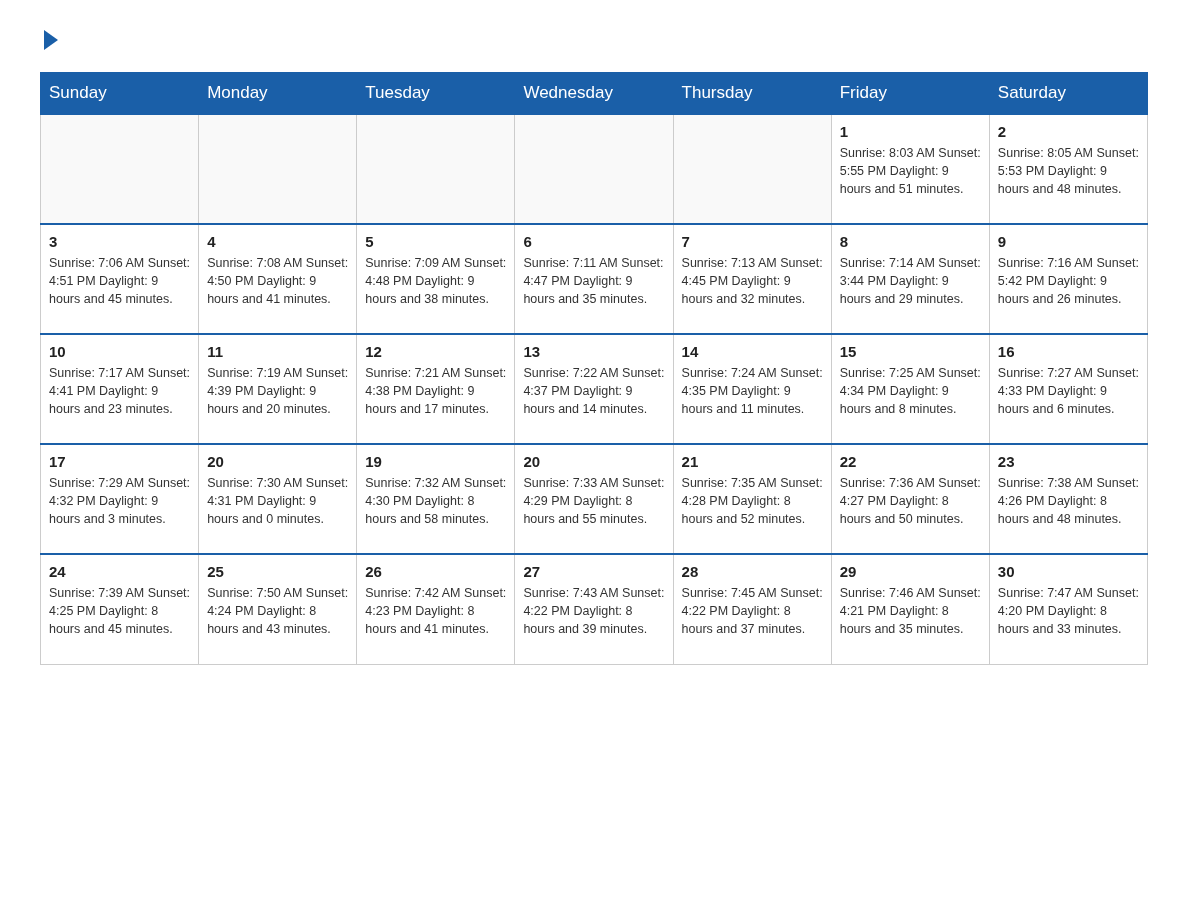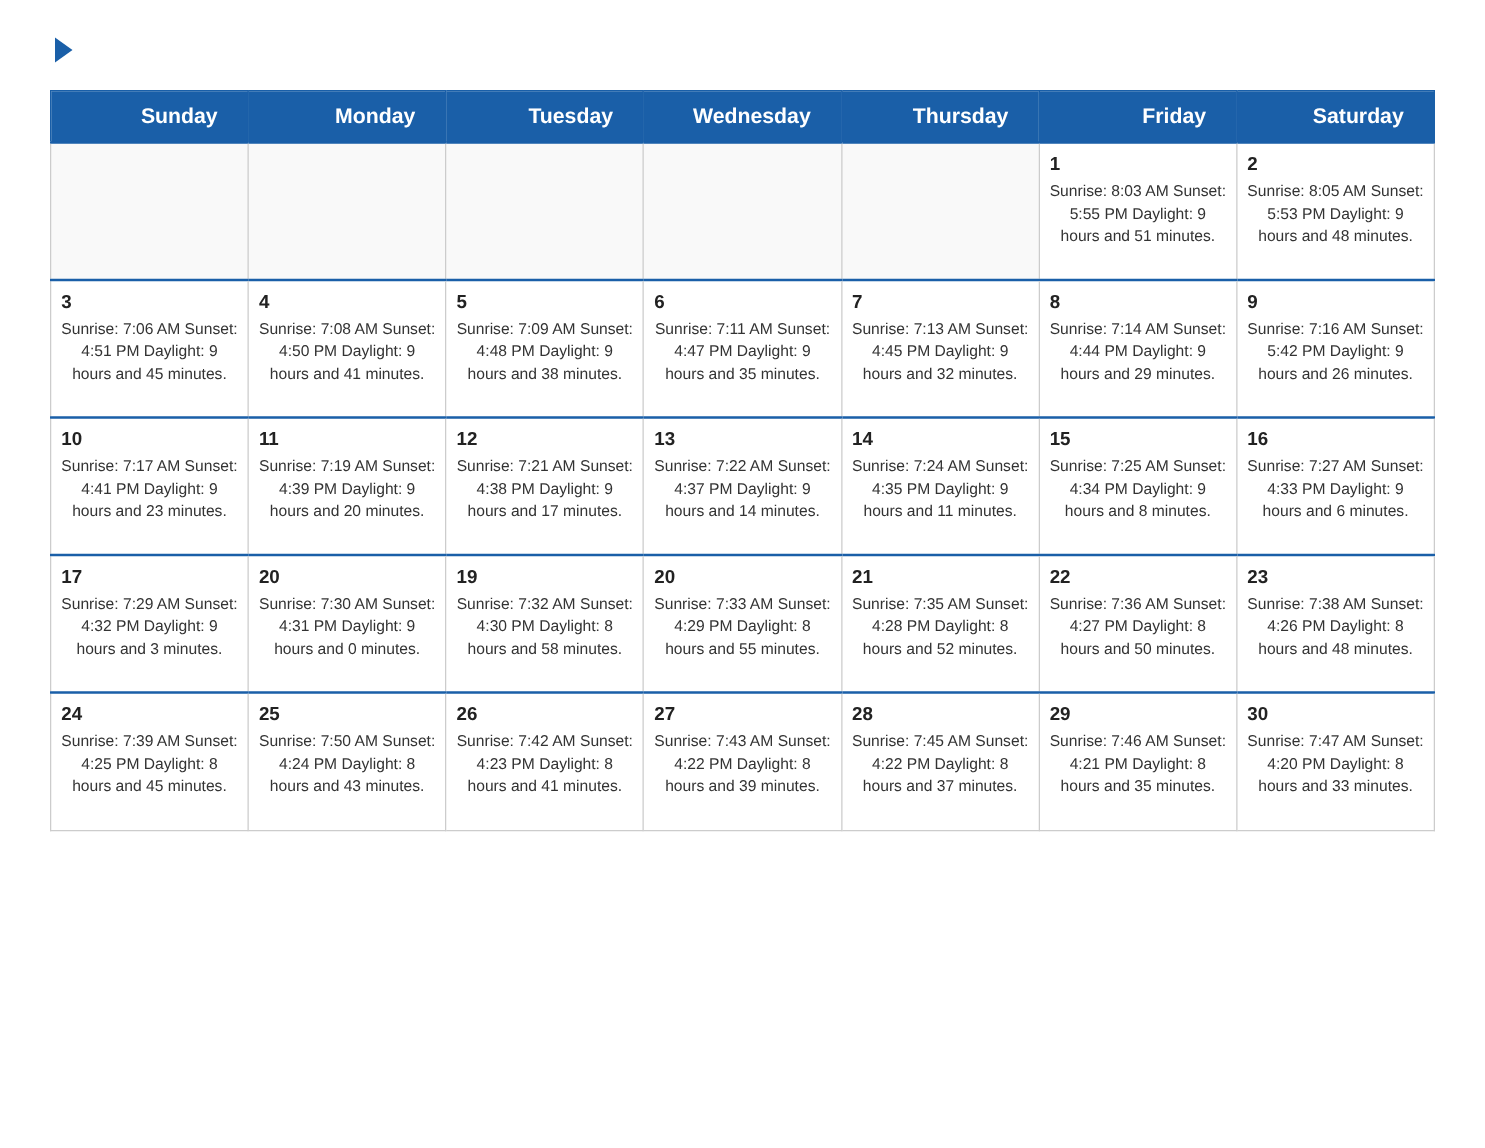--- a/index.html
+++ b/index.html
@@ -64,24 +64,24 @@
     table {
       width: 100%;
       border-collapse: collapse;
       table-layout: fixed;
     }
     thead tr {
       background-color: #1a5fa8;
       color: #fff;
     }
     thead th {
-      padding: 10px 24px;
+      padding: 10px 8px;
       font-size: 17px;
-      font-weight: 700;
-      text-align: right;
+      font-weight: 400;
+      text-align: left;
       border: 1px solid #1a5fa8;
     }
     tbody td {
       vertical-align: top;
       padding: 8px 8px 12px 8px;
       border: 1px solid #ccc;
       border-top: 2px solid #1a5fa8;
       font-size: 13px;
       color: #333;
       height: 110px;
@@ -90,21 +90,20 @@
       font-size: 15px;
       font-weight: bold;
       color: #222;
       display: block;
       margin-bottom: 4px;
     }
     .day-info {
       font-size: 12.5px;
       line-height: 1.45;
       color: #333;
-      text-align: center;
     }
     td.empty {
       background: #f9f9f9;
     }
   </style>
 </head>
 <body>
 
 <div class="header">
   <div class="logo">
@@ -179,21 +178,21 @@
         </td>
         <td>
           <span class="day-num">7</span>
           <div class="day-info">Sunrise: 7:13 AM
 Sunset: 4:45 PM
 Daylight: 9 hours and 32 minutes.</div>
         </td>
         <td>
           <span class="day-num">8</span>
           <div class="day-info">Sunrise: 7:14 AM
-Sunset: 4:44 PM
+Sunset: 3:44 PM
 Daylight: 9 hours and 29 minutes.</div>
         </td>
         <td>
           <span class="day-num">9</span>
           <div class="day-info">Sunrise: 7:16 AM
 Sunset: 5:42 PM
 Daylight: 9 hours and 26 minutes.</div>
         </td>
       </tr>
       <tr>

